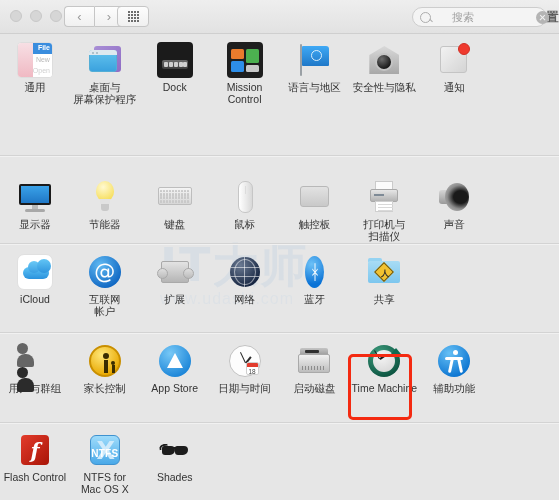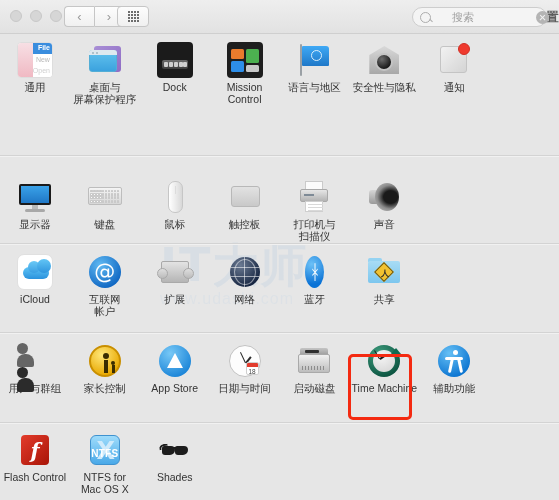--- a/index.html
+++ b/index.html
@@ -519,20 +519,30 @@
               <div class="scr">
                 <i></i>
               </div>
               <div class="neck"></div>
               <div class="base"></div>
             </div>
         </div>
         <div class="clabel">显示器</div>
       </div>
 
+      <div class="cell">
+        <div class="iconbox">
+          <div class="ic ic-bulb">
+              <div class="glass"></div>
+              <div class="neck"></div>
+              <div class="base"></div>
+            </div>
+        </div>
+        <div class="clabel">节能器</div>
+      </div>
 
       <div class="cell">
         <div class="iconbox">
           <div class="ic">
               <div class="ic-kbd">
             <i></i>
                 <i></i>
                 <i></i>
                 <i></i>
                 <i></i>

